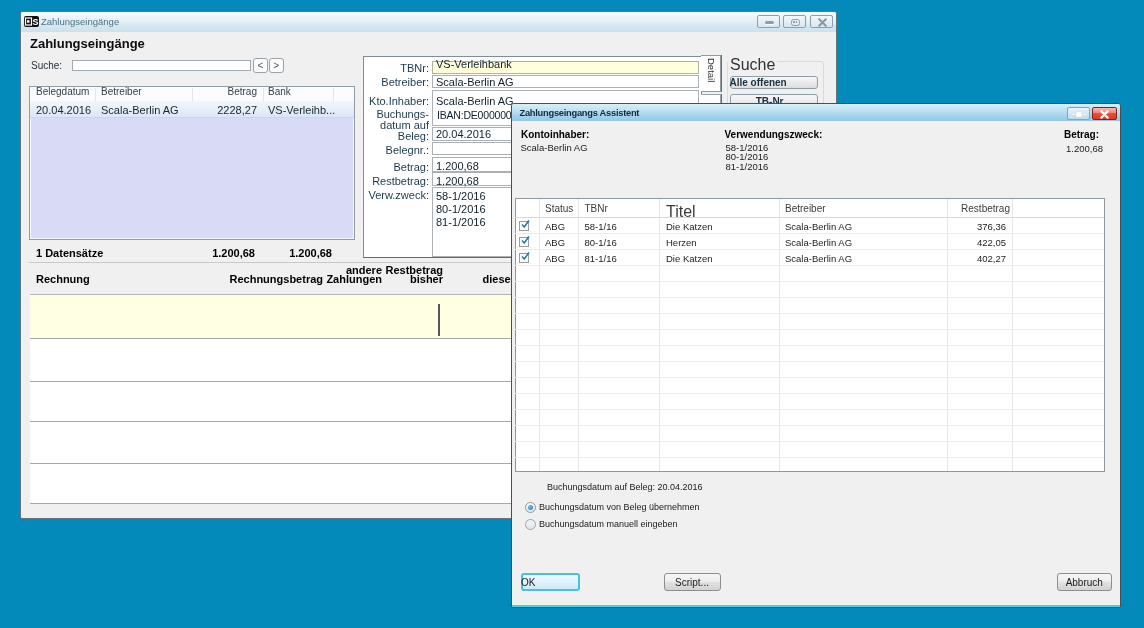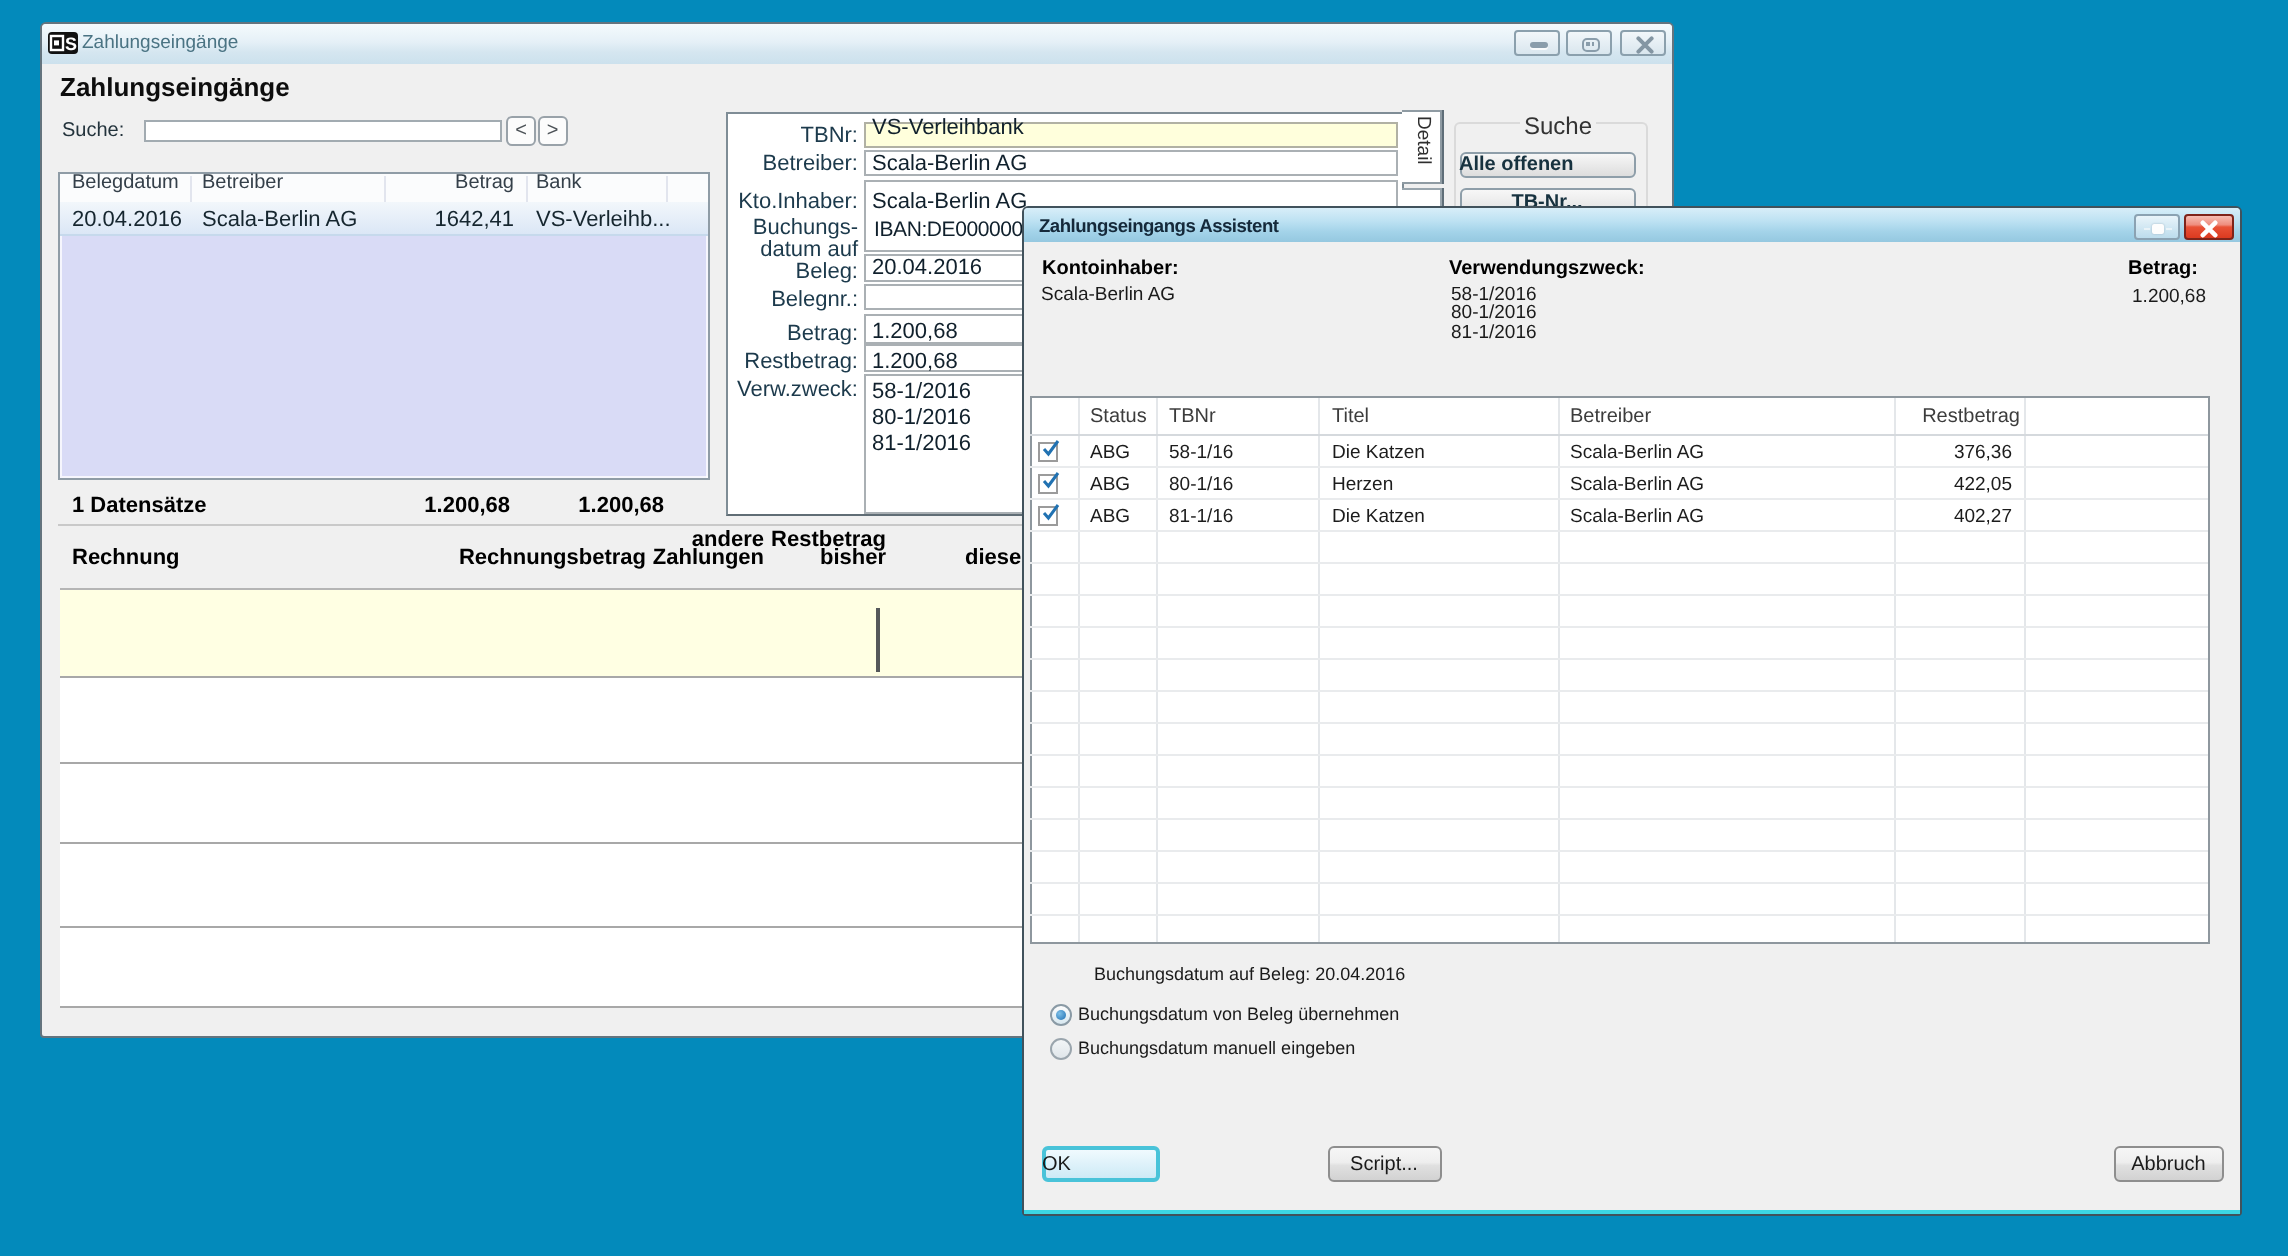--- a/index.html
+++ b/index.html
@@ -52,21 +52,21 @@
   <div class="abs" style="left:233px;top:1px;width:1px;height:13px;background:#e2e5ee;"></div>
   <div class="abs" style="left:303px;top:1px;width:1px;height:13px;background:#e2e5ee;"></div>
   <div class="abs" style="left:0;top:14.5px;width:324px;height:16px;background:linear-gradient(#f2f7fb,#dbe7f6);border-bottom:1px solid #c6d9ec;"></div>
 </div>
 <div class="t" style="left:36px;top:86px;font-size:10px;color:#35404a;">Belegdatum</div>
 <div class="t" style="left:101px;top:86px;font-size:10px;color:#35404a;">Betreiber</div>
 <div class="t r" style="left:197px;top:86px;width:60px;font-size:10px;color:#35404a;">Betrag</div>
 <div class="t" style="left:268px;top:86px;font-size:10px;color:#35404a;">Bank</div>
 <div class="t" style="left:36px;top:103.5px;font-size:11px;color:#16262f;">20.04.2016</div>
 <div class="t" style="left:101px;top:103.5px;font-size:11px;color:#16262f;">Scala-Berlin AG</div>
-<div class="t r" style="left:197px;top:103.5px;width:60px;font-size:11px;color:#16262f;">1642,41</div>
+<div class="t r" style="left:197px;top:103.5px;width:60px;font-size:11px;color:#16262f;">2228,27</div>
 <div class="t" style="left:268px;top:103.5px;font-size:11px;color:#16262f;">VS-Verleihb...</div>
 
 <div class="t b" style="left:36px;top:246.6px;font-size:11px;color:#000;">1 Datensätze</div>
 <div class="t b r" style="left:185px;top:246.6px;width:70px;font-size:11px;color:#000;">1.200,68</div>
 <div class="t b r" style="left:262px;top:246.6px;width:70px;font-size:11px;color:#000;">1.200,68</div>
 
 <div class="abs" style="left:29px;top:262px;width:799px;height:1px;background:#c9c9c9;"></div>
 
 <div class="t b" style="left:36px;top:272.6px;font-size:11px;color:#000;">Rechnung</div>
 <div class="t b r" style="left:222px;top:272.6px;width:101px;font-size:11px;color:#000;">Rechnungsbetrag</div>
@@ -116,21 +116,21 @@
 80-1/2016
 81-1/2016</div>
 
 <div class="abs" style="left:701px;top:54.5px;width:20px;height:37.5px;box-sizing:border-box;border:1px solid #8f9ba3;border-left:none;background:#fff;"></div>
 <div class="abs" style="left:701px;top:93.5px;width:20px;height:17px;box-sizing:border-box;border:1px solid #99a5ad;border-left:none;background:#fff;"></div>
 <div class="t" style="left:704px;top:58px;width:13px;height:32px;font-size:9.5px;color:#2e2e2e;writing-mode:vertical-rl;">Detail</div>
 <div class="abs" style="left:720.5px;top:54.5px;width:1.5px;height:37.5px;background:#5f6e78;"></div>
 <div class="abs" style="left:720.5px;top:93.5px;width:1.5px;height:16px;background:#5f6e78;"></div>
 
 <div class="abs" style="left:727px;top:60.5px;width:97px;height:55px;box-sizing:border-box;border:1px solid #dadada;border-radius:3px;border-bottom:none;"></div>
-<div class="t" style="left:728px;top:55.6px;font-size:12px;color:#333;background:#f0f0f0;padding:0 2px;margin-left:32px;">Suche</div>
+<div class="t" style="left:728px;top:55.6px;font-size:16px;color:#333;background:#f0f0f0;padding:0 2px;">Suche</div>
 <div class="abs" style="left:729.5px;top:75.5px;width:88px;height:13px;box-sizing:border-box;border:1px solid #8e9ea9;border-radius:3px;background:linear-gradient(#f7f7f7,#dddddd);"></div>
 <div class="t b" style="left:729.5px;top:77px;width:88px;font-size:10px;color:#17323f;">Alle offenen</div>
 <div class="abs" style="left:729.5px;top:94px;width:88px;height:16px;box-sizing:border-box;border:1px solid #8e9ea9;border-radius:3px;background:linear-gradient(#f7f7f7,#dddddd);"></div>
 <div class="t b" style="left:729.5px;top:95.5px;width:88px;font-size:10px;color:#17323f;text-align:center;">TB-Nr...</div>
 
 <div class="abs" id="dialog" style="left:511px;top:103px;width:610px;height:505px;box-sizing:border-box;border:1px solid #41525c;border-radius:3px 3px 2px 2px;background:#f0f0f0;"></div>
 
 <div class="abs" style="left:512px;top:604.5px;width:608px;height:2.5px;background:#3cd6e4;"></div>
 
 <div class="abs" style="left:512px;top:104px;width:608px;height:17px;border-radius:2px 2px 0 0;background:linear-gradient(180deg,#d8eef9 0%,#bce1f2 40%,#a3d3e9 70%,#95c8e0 100%);"></div>
@@ -176,21 +176,21 @@
 <div class="abs" style="left:515px;top:361px;width:589px;height:1px;background:#e9ebed;"></div>
 <div class="abs" style="left:515px;top:377px;width:589px;height:1px;background:#e9ebed;"></div>
 <div class="abs" style="left:515px;top:393px;width:589px;height:1px;background:#e9ebed;"></div>
 <div class="abs" style="left:515px;top:409px;width:589px;height:1px;background:#e9ebed;"></div>
 <div class="abs" style="left:515px;top:425px;width:589px;height:1px;background:#e9ebed;"></div>
 <div class="abs" style="left:515px;top:441px;width:589px;height:1px;background:#e9ebed;"></div>
 <div class="abs" style="left:515px;top:457px;width:589px;height:1px;background:#e9ebed;"></div>
 
 <div class="t" style="left:545px;top:202.6px;font-size:10px;color:#3c3c3c;">Status</div>
 <div class="t" style="left:584.5px;top:202.6px;font-size:10px;color:#3c3c3c;">TBNr</div>
-<div class="t" style="left:666px;top:202.6px;font-size:10px;color:#3c3c3c;">Titel</div>
+<div class="t" style="left:666px;top:202.6px;font-size:16px;color:#3c3c3c;">Titel</div>
 <div class="t" style="left:785px;top:202.6px;font-size:10px;color:#3c3c3c;">Betreiber</div>
 <div class="t r" style="left:940px;top:202.6px;width:70px;font-size:10px;color:#3c3c3c;">Restbetrag</div>
 
 <div class="abs chk" style="left:518.5px;top:221px;width:10px;height:10px;box-sizing:border-box;border:1px solid #9b9b9b;background:#fff;"></div>
 <svg class="abs" style="left:519.5px;top:219px;" width="11" height="11" viewBox="0 0 11 11">
     <path d="M2 5.5 L4.2 8 L9 1.5" stroke="#2172b2" stroke-width="1.5" fill="none"></path>
   </svg>
 <div class="t" style="left:545px;top:221.1px;font-size:9.5px;color:#1c1c1c;">ABG</div>
 <div class="t" style="left:584.5px;top:221.1px;font-size:9.5px;color:#1c1c1c;">58-1/16</div>
 <div class="t" style="left:666px;top:221.1px;font-size:9.5px;color:#1c1c1c;">Die Katzen</div>

